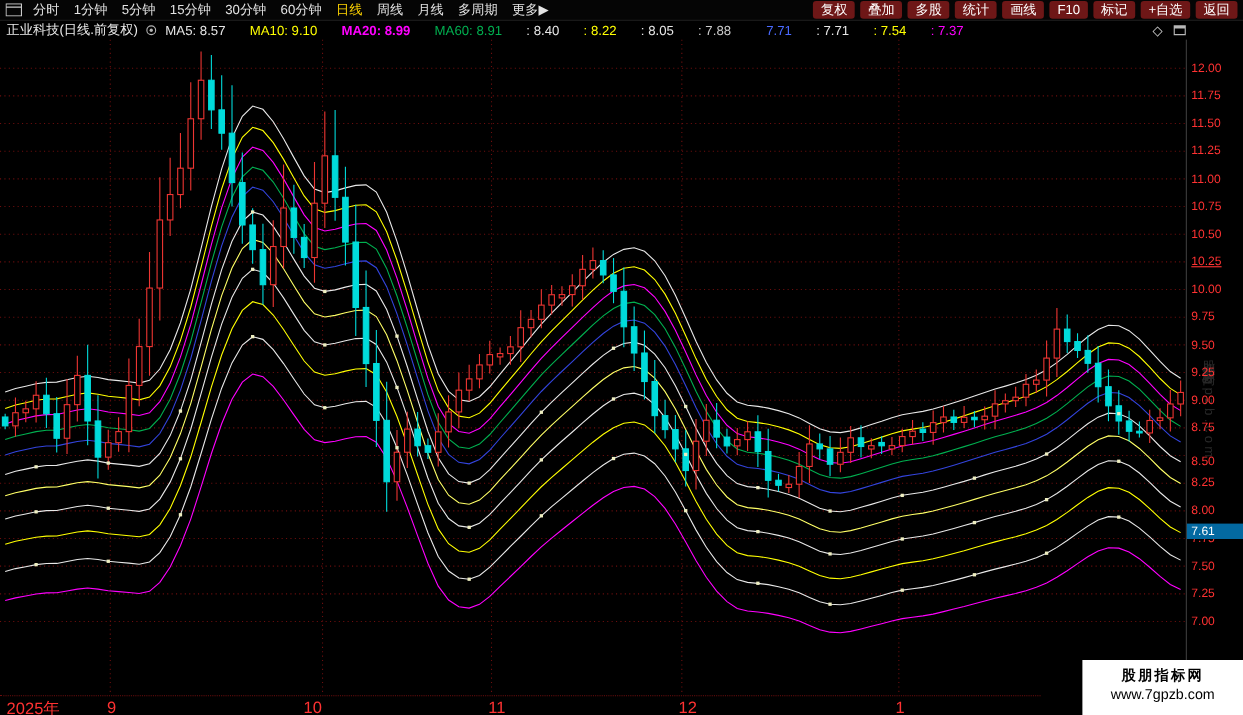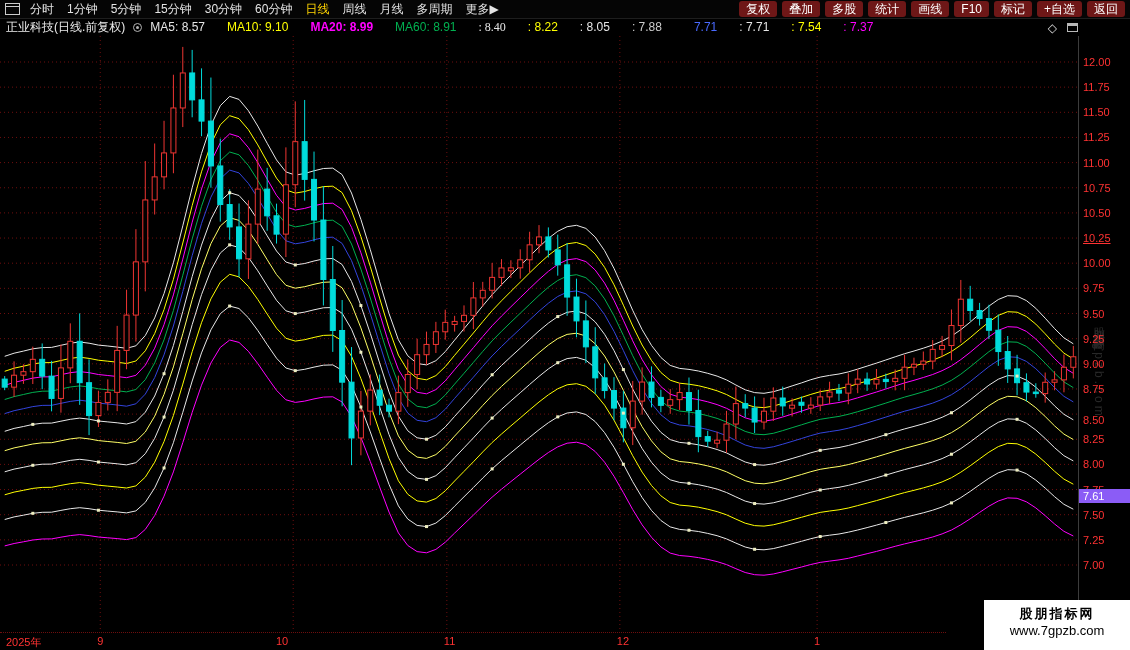--- a/index.html
+++ b/index.html
@@ -27,21 +27,21 @@
   .chart-wrap{position:absolute;top:36px;left:0;width:1130px;height:596px}
   #chart{position:absolute;left:0;top:0;display:block}
   #y-axis{position:absolute;left:1078px;top:0;width:52px;height:596px;
           border-left:1px solid #3c3c3c;font-size:11px}
   .ylab{position:absolute;left:4px;white-space:nowrap;z-index:2}
   .ytag{position:absolute;left:0;width:100%;height:14px;line-height:14px;font-size:11px;
         padding-left:4px;z-index:3}
   .side-watermark{position:absolute;left:1090px;top:282px;writing-mode:vertical-rl;
         color:#4a4a4a;font-size:12px;letter-spacing:3px;opacity:.55;z-index:1;pointer-events:none}
   #x-axis{position:absolute;top:632px;left:0;width:946px;height:18px;background:#000;
-          border-top:1px dotted #6e0e0e;font-size:11px}
+          border-top:1px dotted #6e0e0e;font-size:15px}
   .xlab{position:absolute;top:2px;white-space:nowrap}
   .wm-box{position:absolute;right:0;bottom:0;width:146px;height:50px;background:#ffffff;
           text-align:center;padding-top:5px;z-index:5}
   .wm1{font-size:13px;font-weight:bold;letter-spacing:2px}
   .wm2{font-size:13px}
 </style>
 </head>
 <body>
 
 <div class="topbar">
@@ -78,21 +78,21 @@
 </div>
 
 <div class="titlebar">
   <span class="stock-title">正业科技(日线.前复权)</span>
   <span class="circ-icon"></span>
   <div id="indicator-values">
       <span class="ind" style="color: rgb(230, 230, 230);">MA5: 8.57</span>
       <span class="ind" style="color: rgb(255, 255, 0);">MA10: 9.10</span>
       <span class="ind" style="color: rgb(255, 0, 255); font-weight: bold;">MA20: 8.99</span>
       <span class="ind" style="color: rgb(0, 176, 80);">MA60: 8.91</span>
-      <span class="ind" style="color: rgb(230, 230, 230); font-family: Liberation Serif, serif;">: 8.40</span>
+      <span class="ind" style="color: rgb(230, 230, 230);">: 8.40</span>
       <span class="ind" style="color: rgb(255, 255, 0);">: 8.22</span>
       <span class="ind" style="color: rgb(230, 230, 230);">: 8.05</span>
       <span class="ind" style="color: rgb(204, 204, 204);">: 7.88</span>
       <span class="ind" style="color: rgb(74, 106, 255); margin-left: 10px;">7.71</span>
       <span class="ind" style="color: rgb(230, 230, 230);">: 7.71</span>
       <span class="ind" style="color: rgb(255, 255, 0);">: 7.54</span>
       <span class="ind" style="color: rgb(255, 0, 255);">: 7.37</span>
     </div>
   <div class="tb-icons">
     <span class="diamond">◇</span>
@@ -434,21 +434,21 @@
       <span class="ylab" style="top: 296.65px; color: rgb(255, 50, 50);">9.25</span>
       <span class="ylab" style="top: 321.8px; color: rgb(255, 50, 50);">9.00</span>
       <span class="ylab" style="top: 346.95px; color: rgb(255, 50, 50);">8.75</span>
       <span class="ylab" style="top: 378px; color: rgb(255, 50, 50);">8.50</span>
       <span class="ylab" style="top: 397.25px; color: rgb(255, 50, 50);">8.25</span>
       <span class="ylab" style="top: 422.4px; color: rgb(255, 50, 50);">8.00</span>
       <span class="ylab" style="top: 447.55px; color: rgb(255, 50, 50);">7.75</span>
       <span class="ylab" style="top: 472.7px; color: rgb(255, 50, 50);">7.50</span>
       <span class="ylab" style="top: 497.85px; color: rgb(255, 50, 50);">7.25</span>
       <span class="ylab" style="top: 523px; color: rgb(255, 50, 50);">7.00</span>
-      <div class="ytag" style="top: 453px; background: #8b5cf6; color: rgb(255, 255, 255);">7.61</div>
+      <div class="ytag" style="top: 440px; background: #0369a1; color: rgb(255, 255, 255);">7.61</div>
     </div>
 </div>
 
 <div id="x-axis">
     <span class="xlab" style="left: 6px; color: rgb(255, 50, 50);">2025年</span>
     <span class="xlab" style="left: 97.254px; color: rgb(255, 50, 50);">9</span>
     <span class="xlab" style="left: 276px; color: rgb(255, 50, 50);">10</span>
     <span class="xlab" style="left: 443.831px; color: rgb(255, 50, 50);">11</span>
     <span class="xlab" style="left: 616.85px; color: rgb(255, 50, 50);">12</span>
     <span class="xlab" style="left: 814.124px; color: rgb(255, 50, 50);">1</span>

